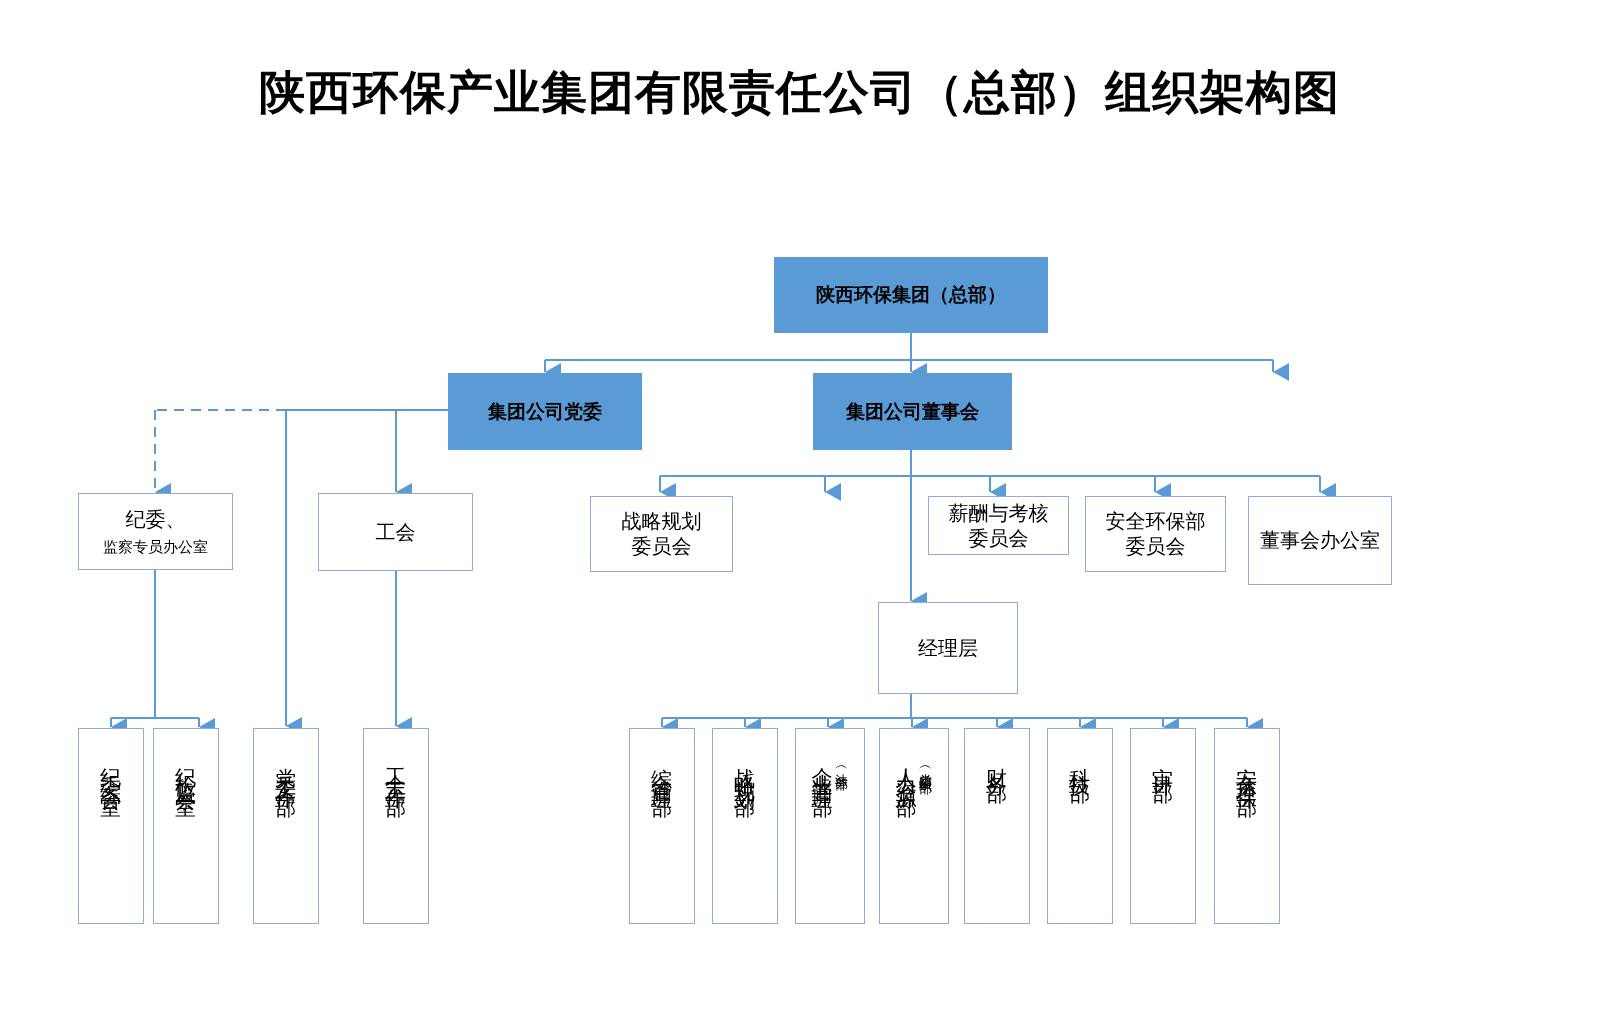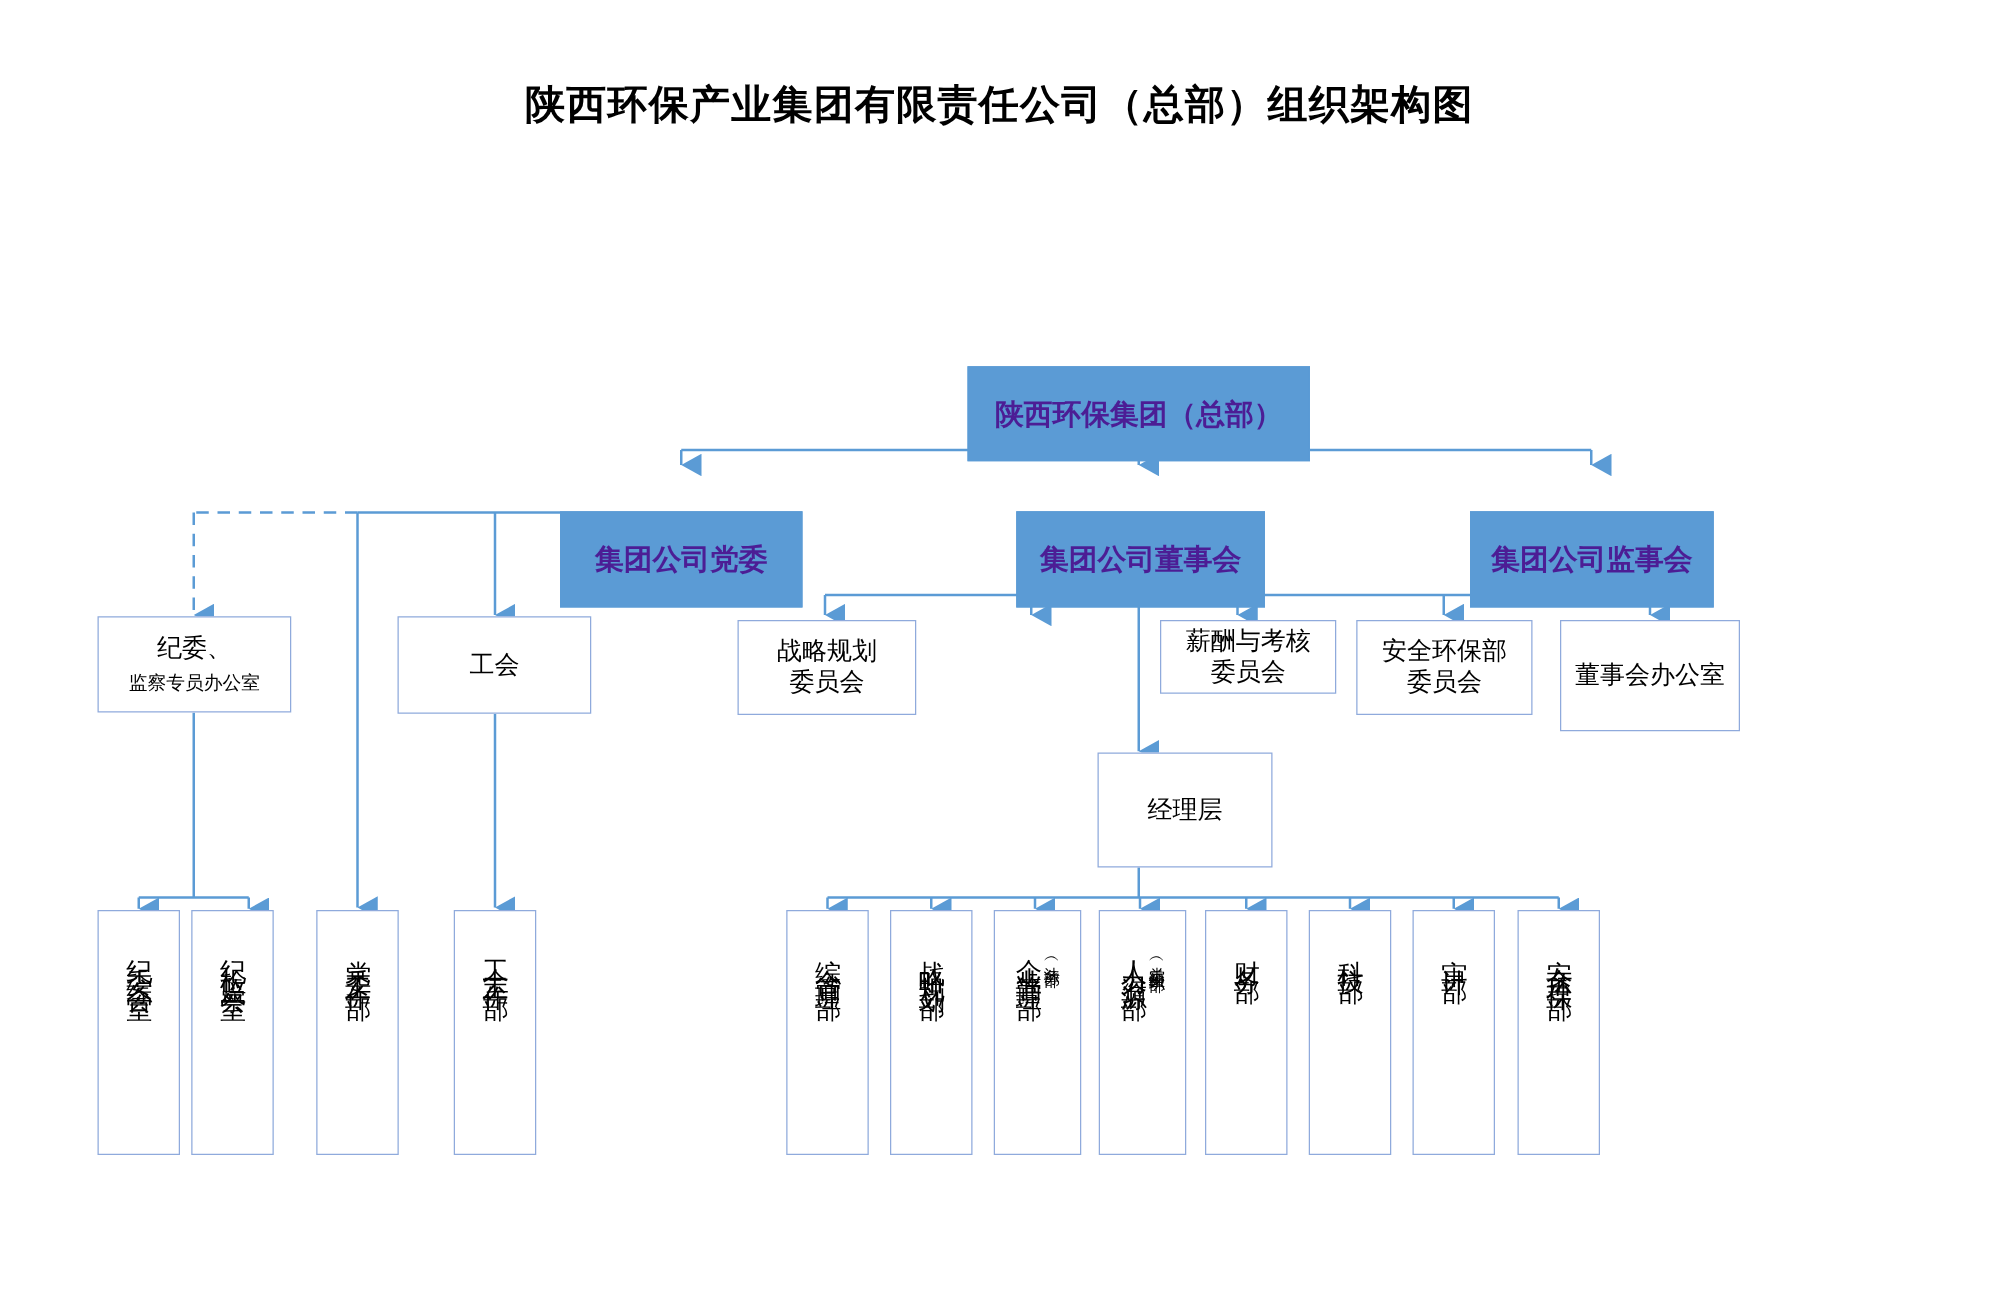--- a/index.html
+++ b/index.html
@@ -7,33 +7,33 @@
   body{
     width:1599px;height:1034px;background:#ffffff;overflow:hidden;
     font-family:"Liberation Sans","DejaVu Sans",sans-serif;
     color:#000;
   }
   #stage{position:relative;width:1599px;height:1034px;}
   svg.connectors{position:absolute;left:0;top:0;width:1599px;height:1034px;pointer-events:none;}
 
   .title{
     position:absolute;left:0;top:62px;width:1599px;text-align:center;
-    font-size:32px;font-weight:bold;letter-spacing:1px;
+    font-size:46px;font-weight:bold;letter-spacing:1px;
     font-family:"DejaVu Sans","Liberation Sans",sans-serif;
     white-space:nowrap;
   }
 
   .node{
     position:absolute;box-sizing:border-box;
     display:flex;align-items:center;justify-content:center;
     text-align:center;line-height:1.25;
   }
   .node.blue{
-    background:#5B9BD5;border:1px solid #5B9BD5;color:#4c1d95;
-    font-size:23px;font-weight:bold;margin-top:36px;
+    background:#5B9BD5;border:1px solid #5B9BD5;color:#000000;
+    font-size:19px;font-weight:bold;
   }
   .node.plain{
     background:#ffffff;border:1px solid #8FAADC;color:#000000;
     font-size:20px;font-weight:normal;
   }
   .node .lines{display:block;}
   .node .l1{display:block;}
   .node .l2{display:block;font-size:15px;margin-top:6px;}
 
   
@@ -116,23 +116,20 @@
   <div class="node blue" style="left:774px;top:257px;width:274px;height:76px;">
     <span>陕西环保集团（总部）</span>
   </div>
 
   <div class="node blue" style="left:448px;top:373px;width:194px;height:77px;">
     <span>集团公司党委</span>
   </div>
   <div class="node blue" style="left:813px;top:373px;width:199px;height:77px;">
     <span>集团公司董事会</span>
   </div>
-  <div class="node blue" style="left:1176px;top:373px;width:195px;height:77px;">
-    <span>集团公司监事会</span>
-  </div>
 
   <div class="node plain" style="left:78px;top:493px;width:155px;height:77px;">
     <span class="lines">
       <span class="l1">纪委、</span>
       <span class="l2">监察专员办公室</span>
     </span>
   </div>
   <div class="node plain" style="left:318px;top:493px;width:155px;height:78px;">
     <span>工会</span>
   </div>

